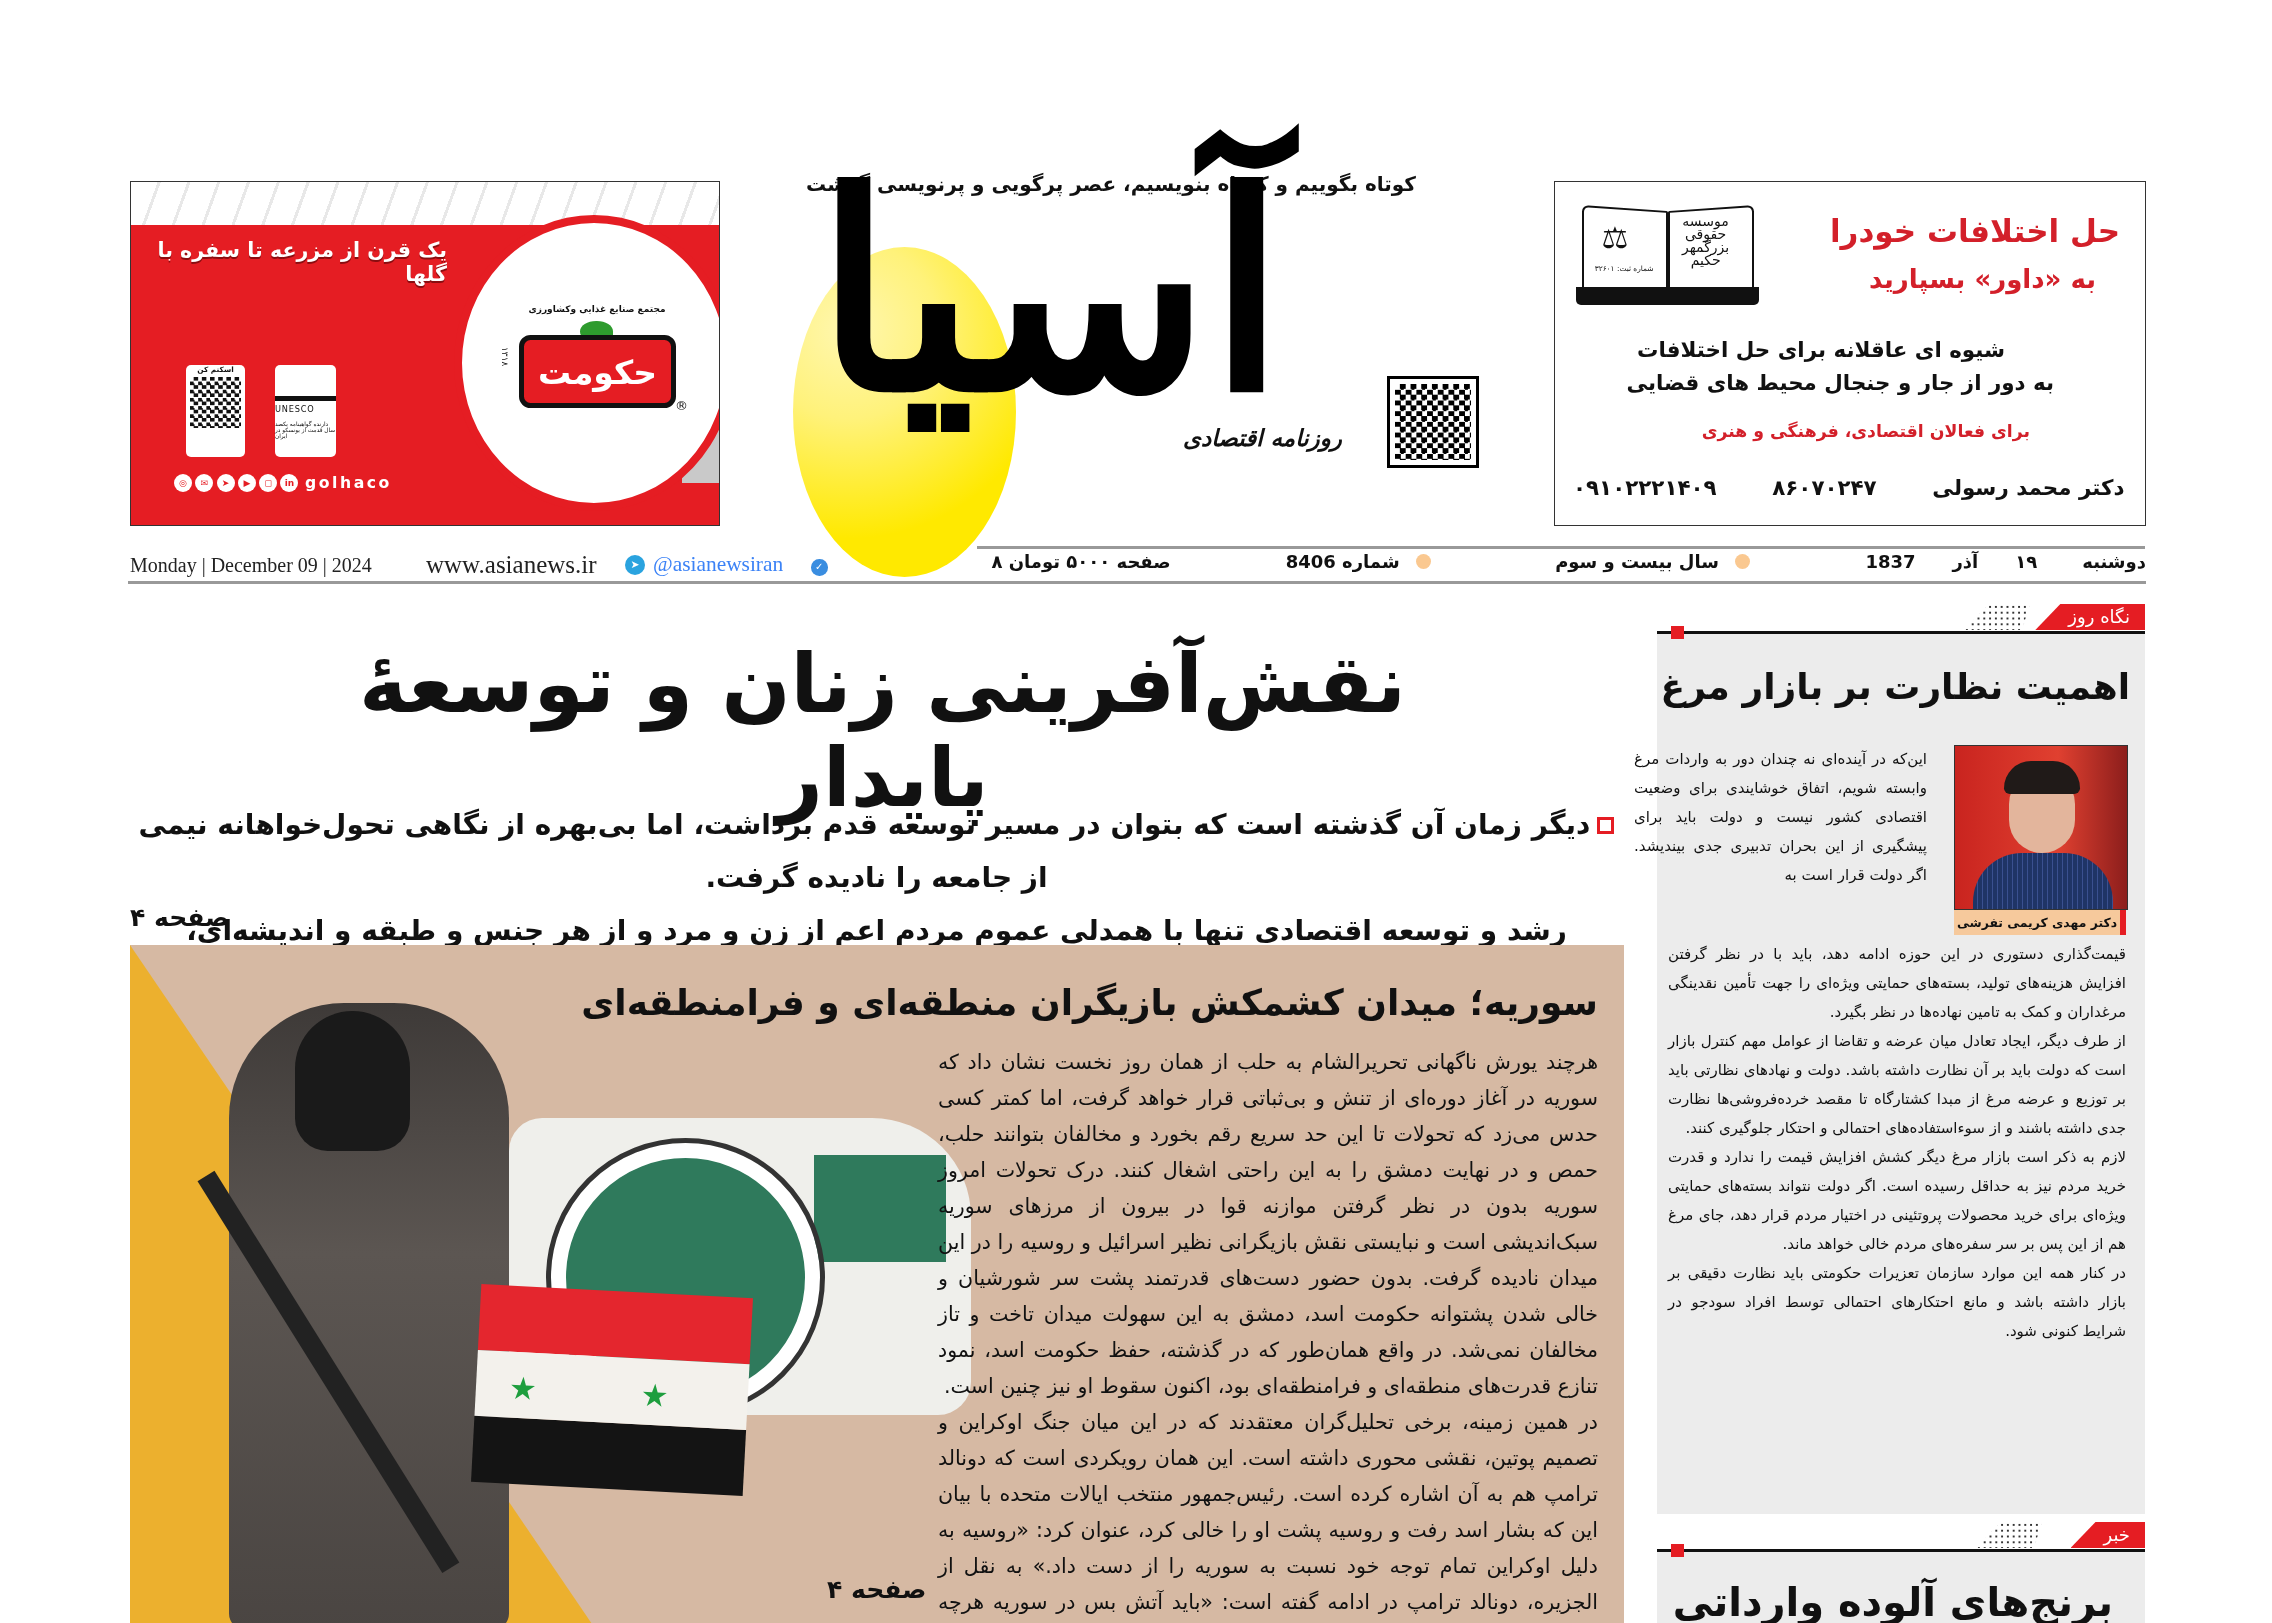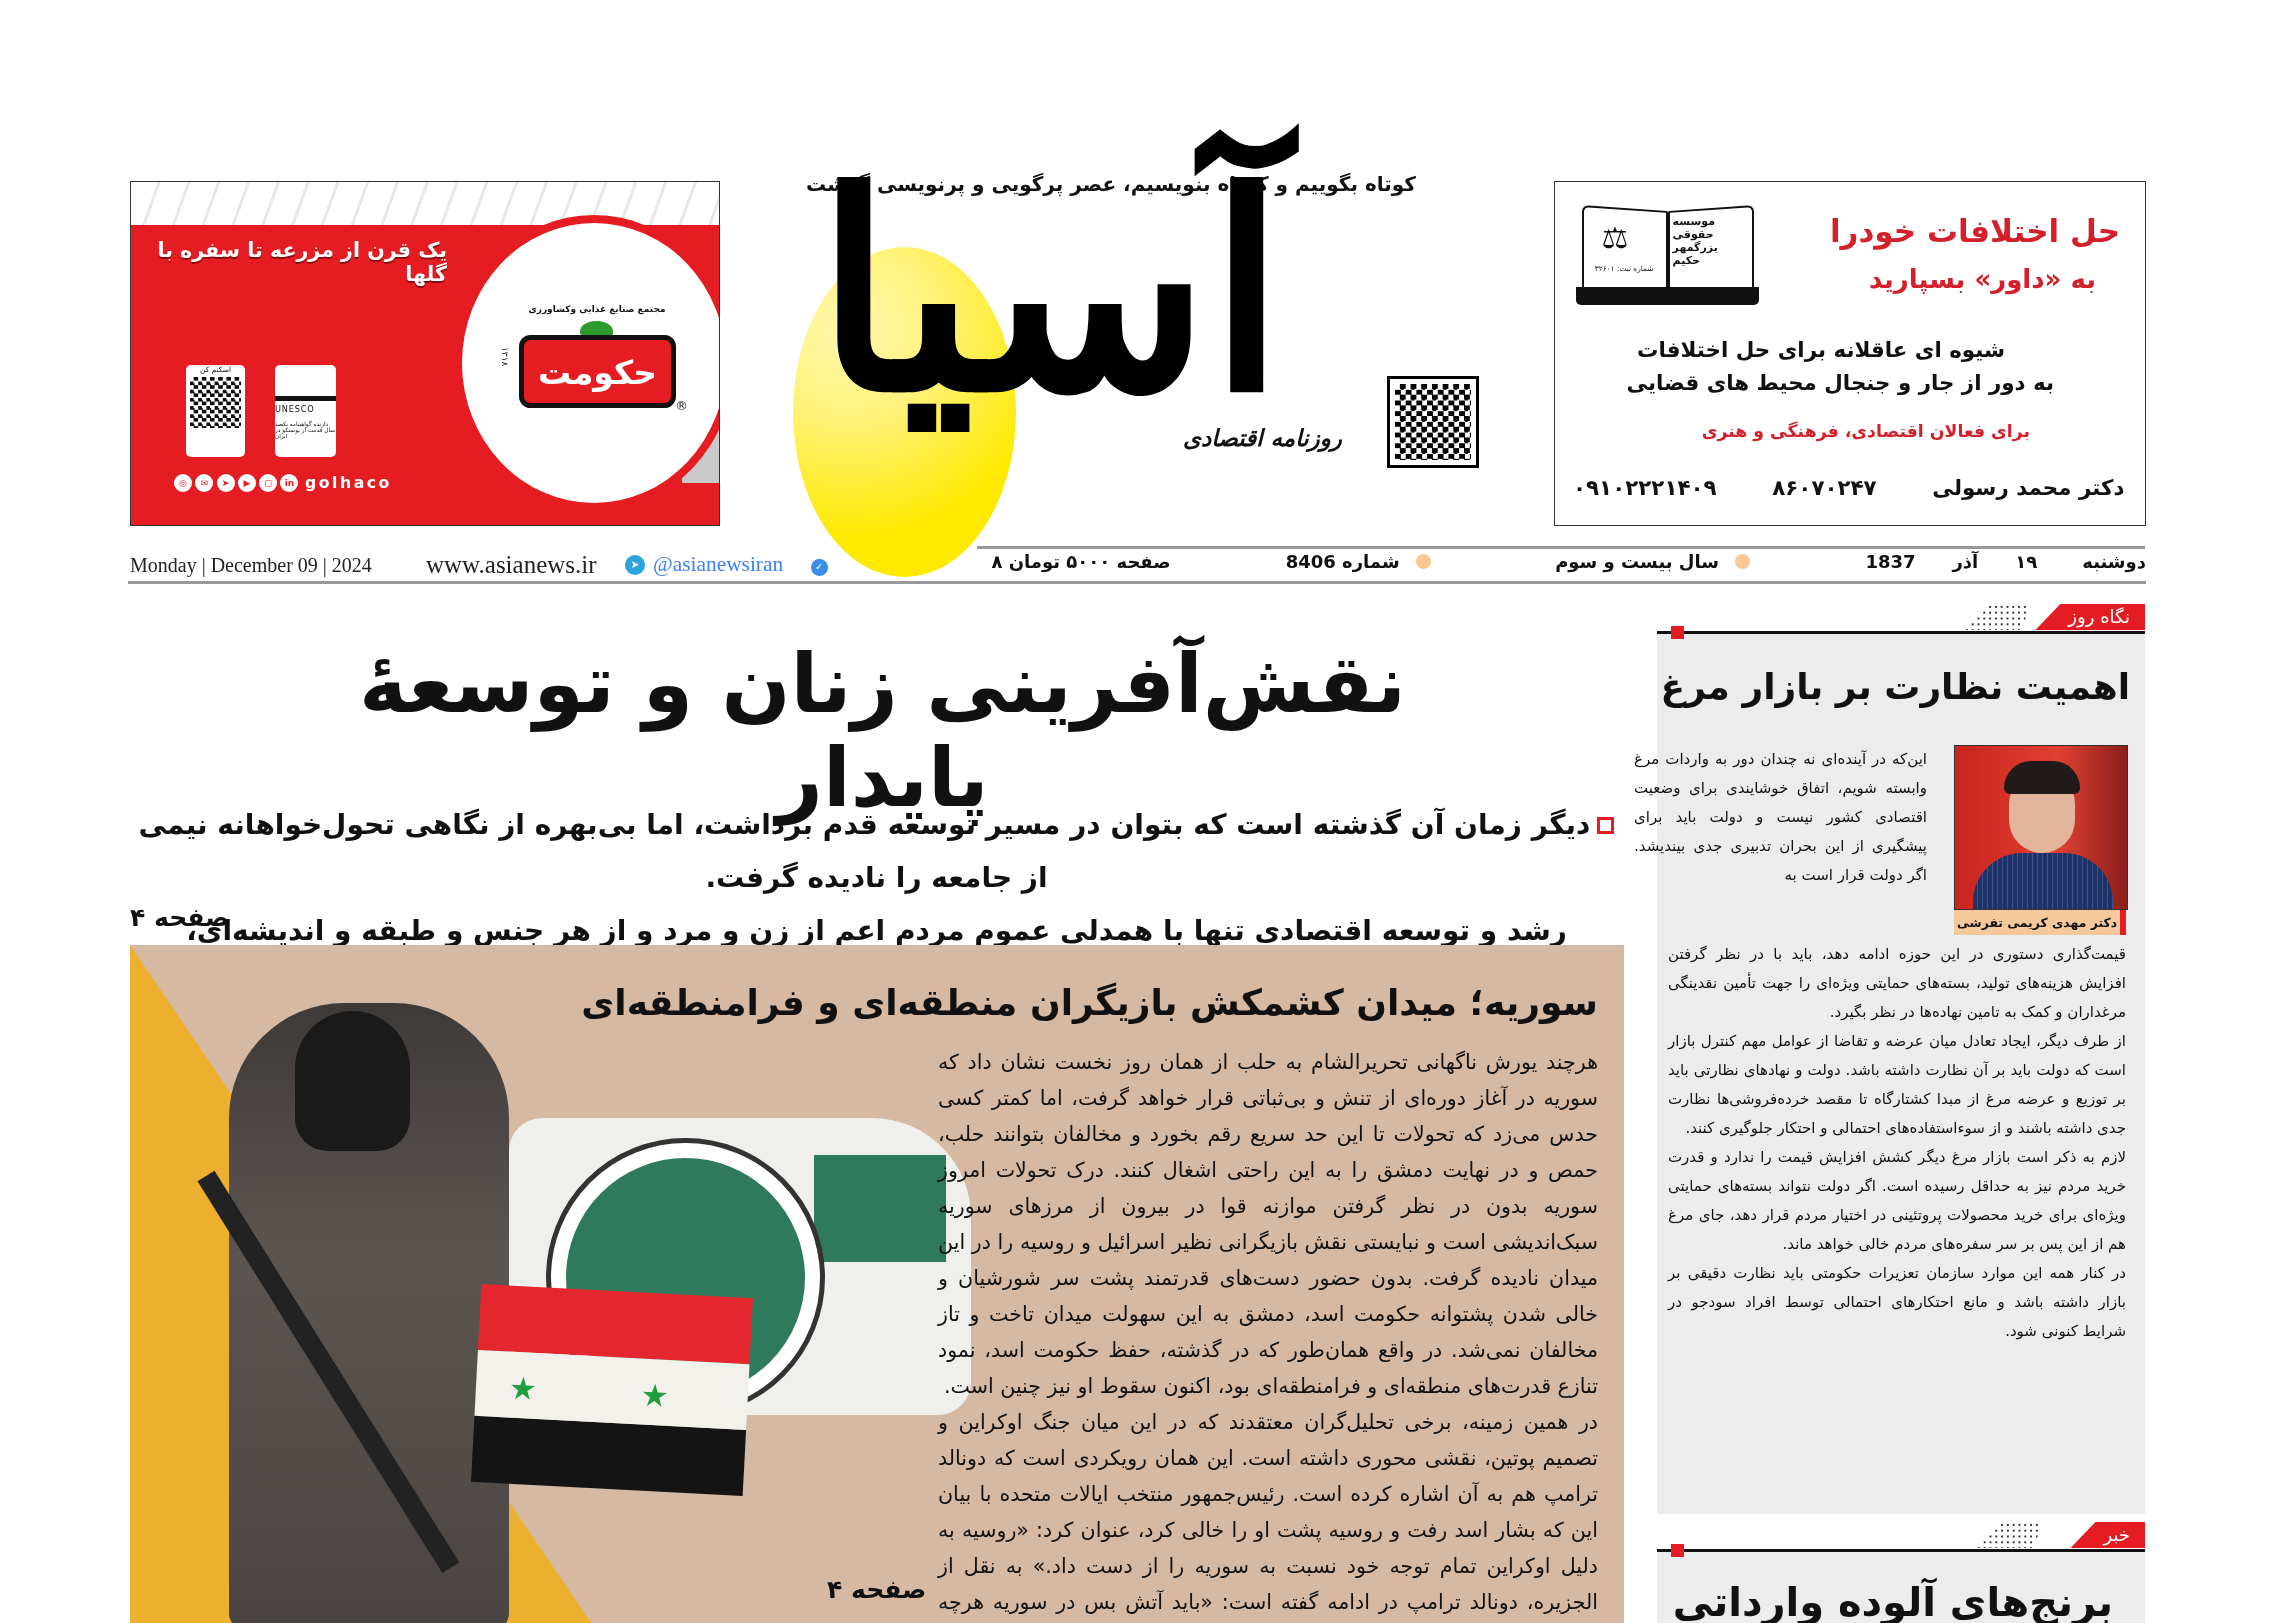--- a/index.html
+++ b/index.html
@@ -11,37 +11,37 @@
   #ad-left .spice{position:absolute;left:0;top:0;width:100%;height:46px;background:repeating-linear-gradient(110deg,#fff 0 25px,#e8e8e8 25px 28px);}
   #ad-left .red{position:absolute;left:0;top:43px;width:100%;height:302px;background:#e51d23;}
   #ad-left .circle{position:absolute;left:323px;top:33px;width:264px;height:280px;border-radius:50%;background:#fff;border:8.2px solid #e51d23;}
   #ad-left .grayband{position:absolute;right:0;top:169px;width:37px;height:132px;background:#c9c9c9;}
   #ad-left .slogan{position:absolute;right:272px;top:56px;color:#fff;font-weight:bold;font-size:20.6px;text-shadow:0 1.6px 0 #8a0d10;}
   #ad-left .tag{position:absolute;left:392px;top:122px;width:148px;font-size:9px;font-weight:bold;text-align:center;}
   #ad-left .brand{position:absolute;left:388px;top:153px;width:157px;height:73px;border:5px solid #111;border-radius:11.5px;background:#e51d23;color:#fff;font-size:33px;font-weight:bold;text-align:center;line-height:66px;box-sizing:border-box;}
   #ad-left .leaf{position:absolute;left:449px;top:139px;width:33px;height:21.4px;background:#2e9b2e;border-radius:50% 50% 0 50%;}
   #ad-left .year{position:absolute;left:369px;top:165px;font-size:9px;writing-mode:vertical-rl;}
   #ad-left .qr{position:absolute;left:55px;top:183px;width:59px;height:92px;background:#fff;border-radius:5px;}
-  #ad-left .qr .lbl{font-size:7.4px;font-weight:normal;text-align:center;display:block;}
+  #ad-left .qr .lbl{font-size:7.4px;font-weight:bold;text-align:center;display:block;}
   #ad-left .qr .code{margin:3.3px auto;width:51px;height:51px;background:repeating-conic-gradient(#111 0 25%,#fff 0 50%) 0 0/8.2px 8.2px;}
   #ad-left .unesco{position:absolute;left:144px;top:183px;width:61px;height:92px;background:#fff;border-radius:5px;text-align:left;}
   #ad-left .unesco .u{font-size:8.2px;letter-spacing:0.8px;margin-top:31px;display:block;border-top:5px solid #111;padding-top:3.3px;}
   #ad-left .unesco .cap{font-size:5.8px;display:block;margin-top:6.6px;}
   #ad-left .social{position:absolute;left:43px;top:291px;display:flex;gap:3.3px;align-items:center;}
   #ad-left .social .ic{width:18px;height:18px;border-radius:50%;background:#fff;color:#e51d23;font-size:9px;line-height:18px;text-align:center;font-weight:bold;}
   #ad-left .social .web{color:#fff;font-weight:bold;font-size:15.7px;letter-spacing:2.5px;margin-left:3.3px;}
   
   #ad-right{left:1554px;top:181px;width:592px;height:345px;border:1.6px solid #333;background:#fff;box-sizing:border-box;}
   #ad-right .book{position:absolute;left:20.6px;top:23px;width:183px;height:107px;}
   #ad-right .book .page{position:absolute;top:3.3px;width:82px;height:82px;border:2.5px solid #111;background:#fff;}
   #ad-right .book .pl{left:6.6px;border-radius:6.6px 1.6px 0 0;transform:skewY(4deg);}
   #ad-right .book .pr{left:92px;border-radius:1.6px 6.6px 0 0;transform:skewY(-4deg);}
   #ad-right .book .cover{position:absolute;left:0;top:82px;width:183px;height:18px;background:#111;border-radius:0 0 5px 5px;}
   #ad-right .book .scale{position:absolute;left:26px;top:15px;font-size:30px;}
-  #ad-right .book .inst{position:absolute;left:97px;top:10px;font-size:11px;width:66px;text-align:left;line-height:13px;font-weight:bold;}
+  #ad-right .book .inst{position:absolute;left:97px;top:10px;font-size:14px;width:66px;text-align:center;line-height:13px;}
   #ad-right .book .reg{position:absolute;left:11.5px;top:59px;font-size:7.4px;width:74px;text-align:center;}
   #ad-right .h1{position:absolute;right:25px;top:31px;color:#d3202a;font-size:31px;font-weight:bold;}
   #ad-right .h2{position:absolute;right:49px;top:82px;color:#d3202a;font-size:26px;font-weight:bold;}
   #ad-right .b1{position:absolute;right:140px;top:155px;font-size:21.4px;font-weight:bold;}
   #ad-right .b2{position:absolute;right:91px;top:188px;font-size:21.4px;font-weight:bold;}
   #ad-right .sub{position:absolute;right:115px;top:239px;color:#d3202a;font-size:17.3px;font-weight:bold;}
   #ad-right .contact{position:absolute;left:18px;right:20.6px;top:293px;display:flex;justify-content:space-between;font-size:21.4px;font-weight:bold;}
   
   #mast-sun{left:793px;top:247px;width:223px;height:330px;border-radius:50%;background:radial-gradient(circle at 25% 25%,#fff7b0 0,#fff27a 30%,#ffe900 70%);}
   #mast-logo{left:816px;top:157px;font-size:272px;font-weight:bold;line-height:1;color:#000;font-family:"DejaVu Serif",serif;}

